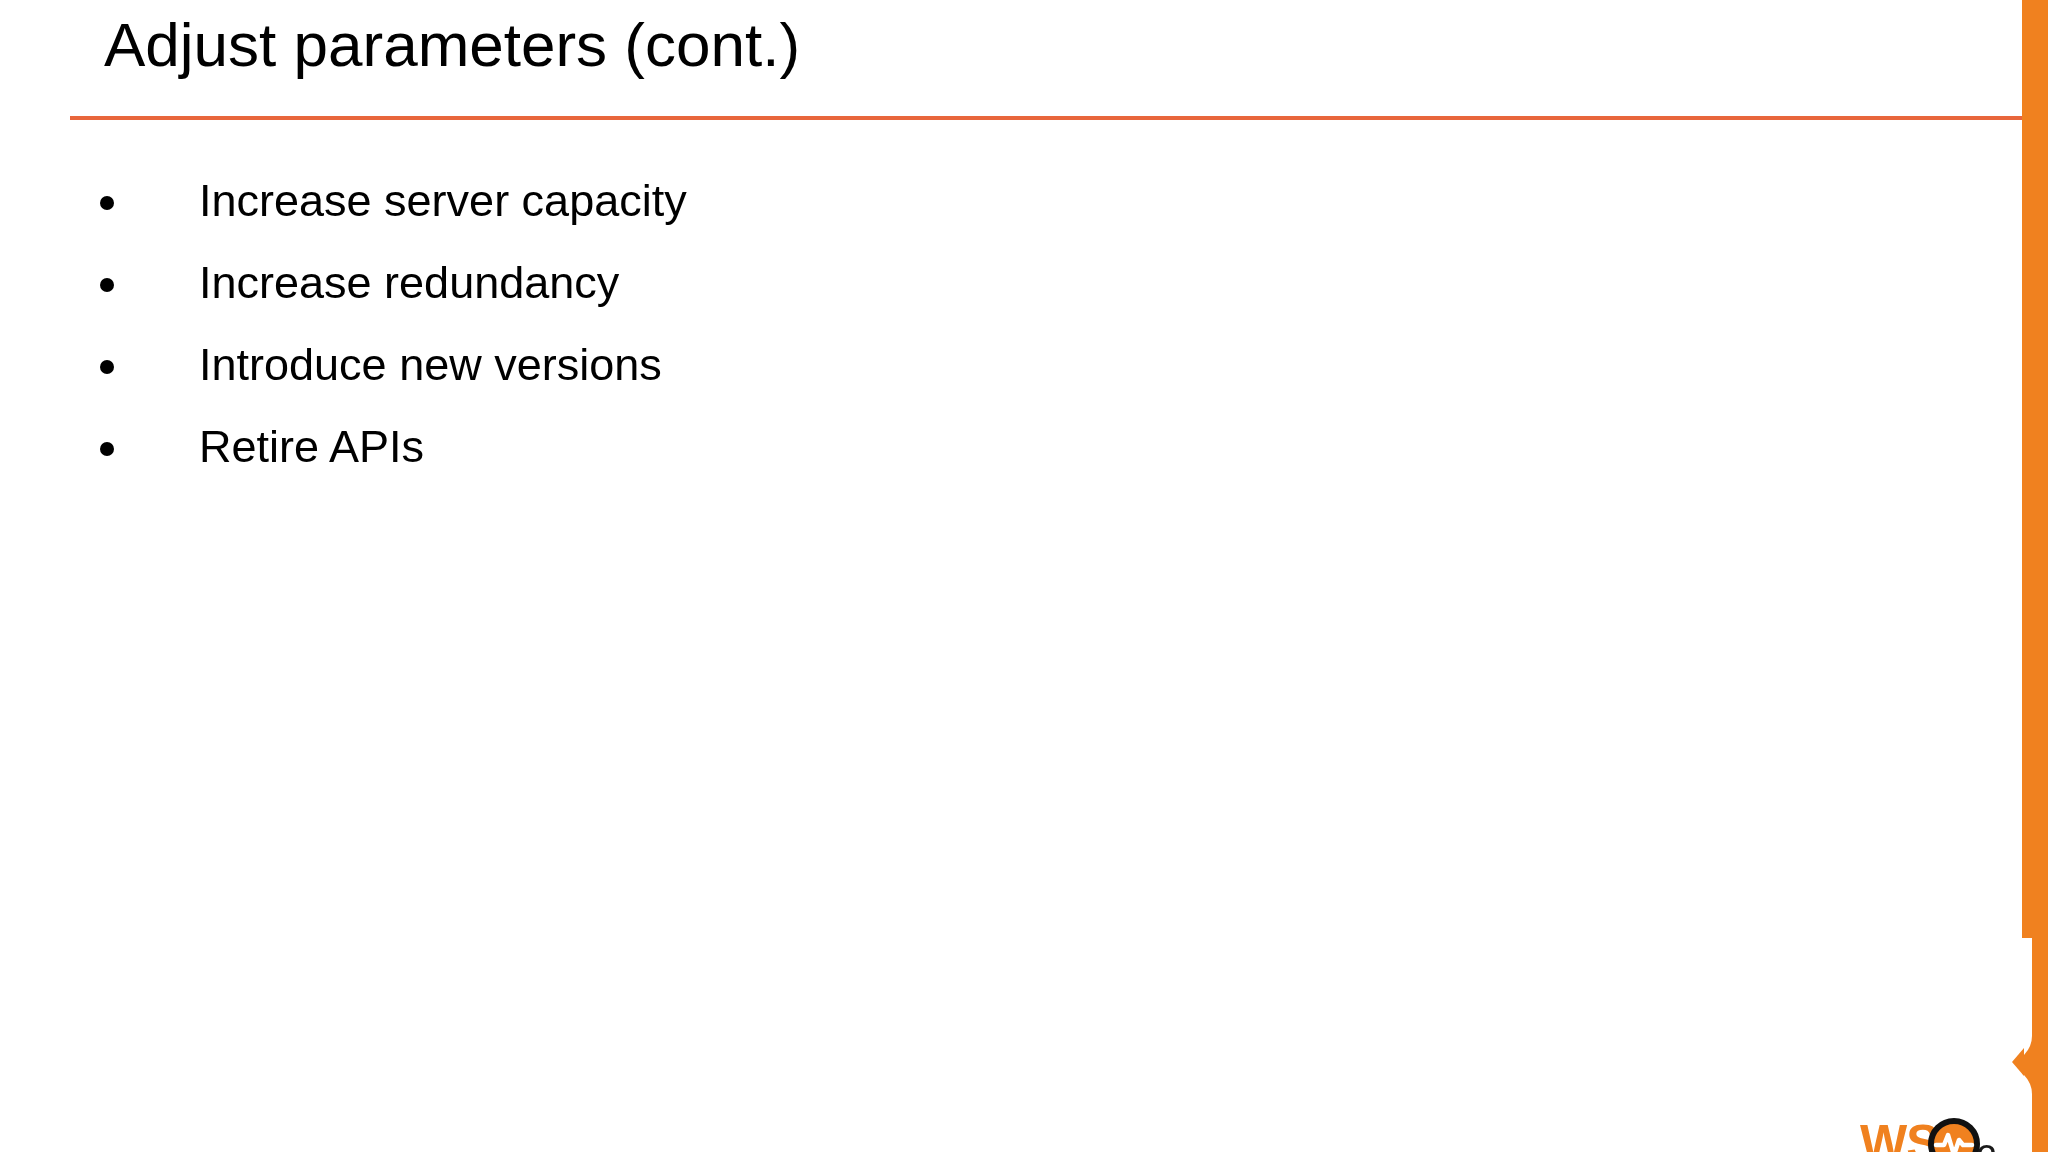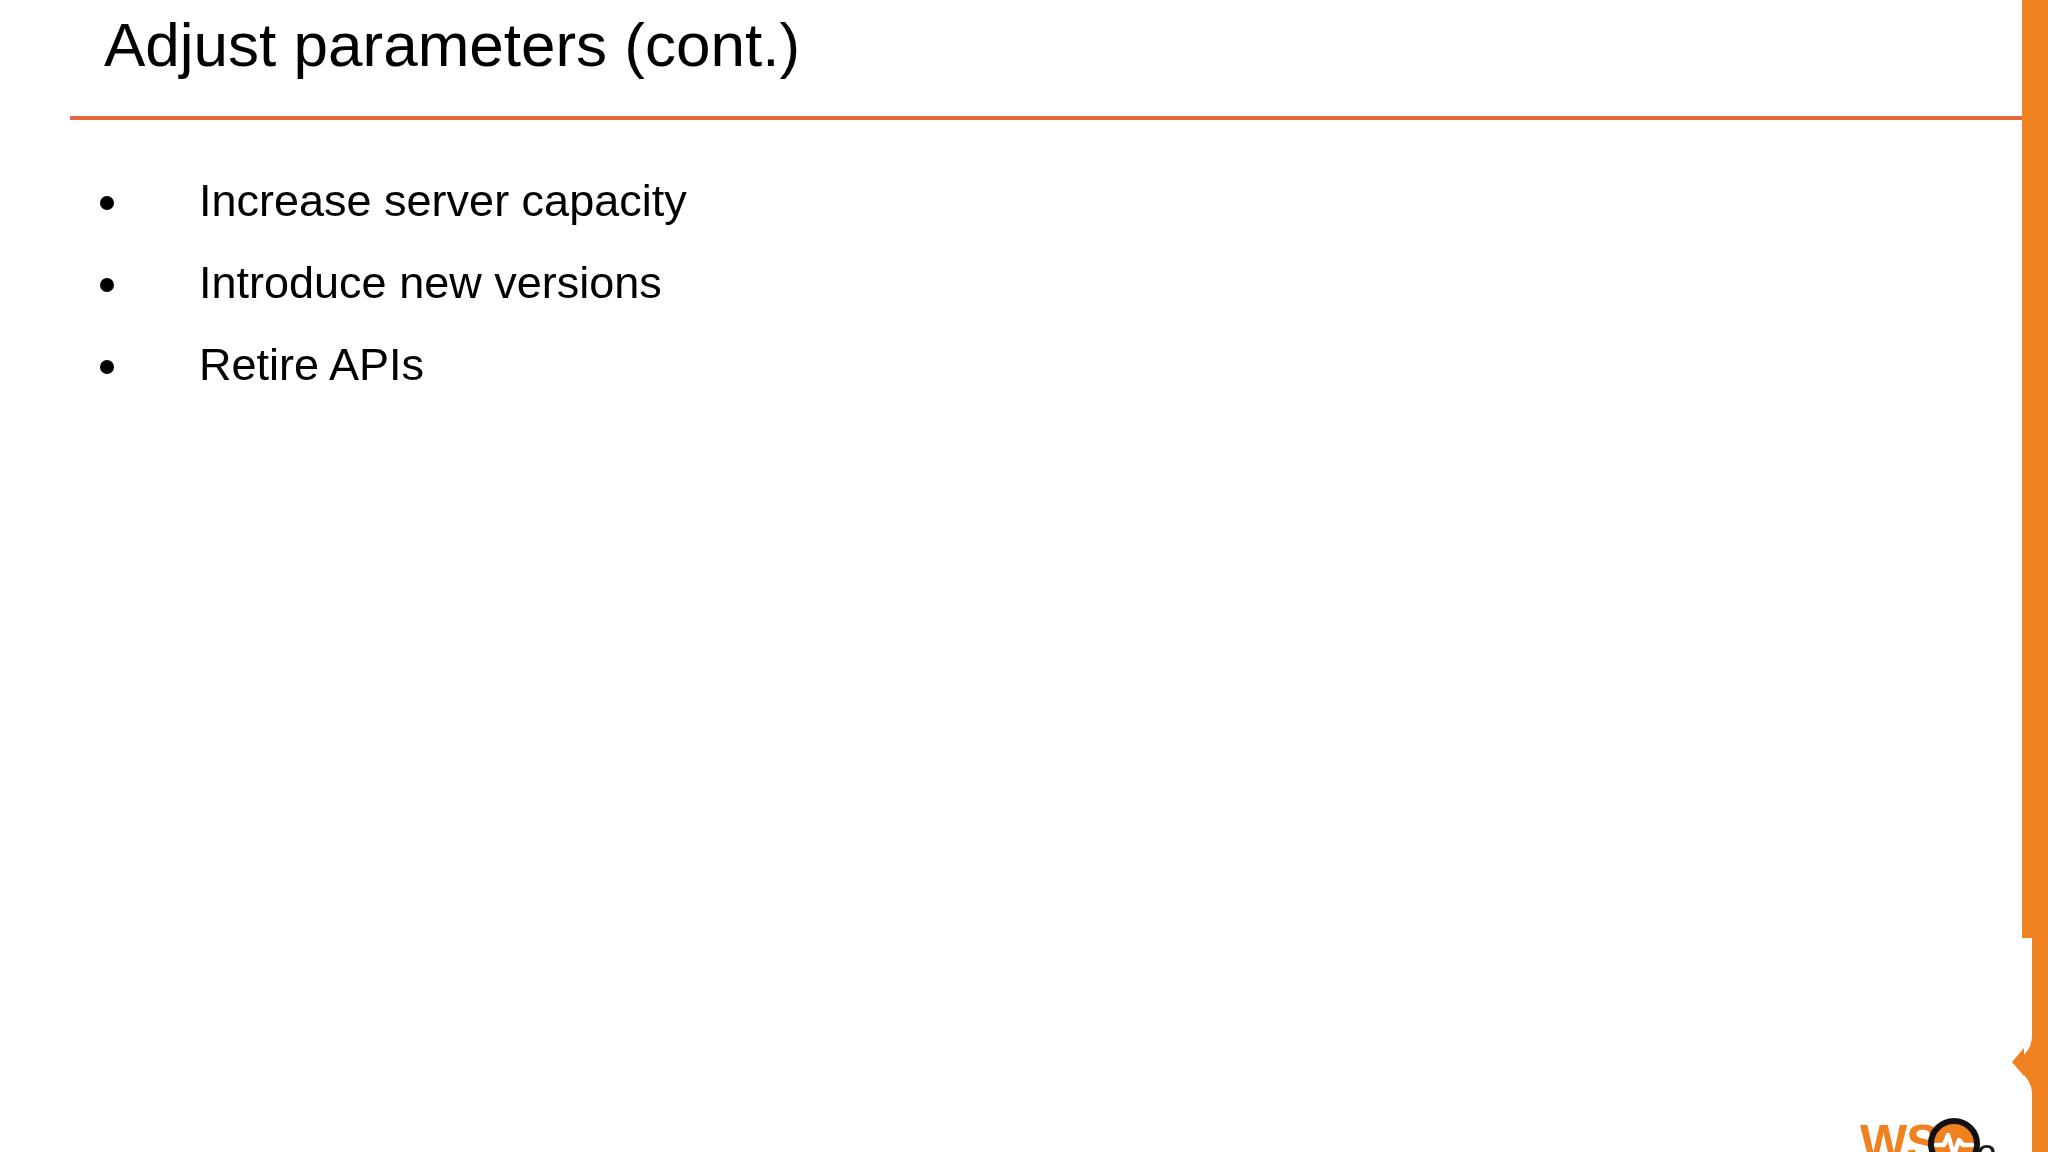--- a/index.html
+++ b/index.html
@@ -131,20 +131,24 @@
 
   <div id="title-rule"></div>
 
   <div id="bullet-list">
 
     <div class="bullet-row">
       <span class="bullet-marker"></span>
       <span class="bullet-text">Increase server capacity</span>
     </div>
 
+    <div class="bullet-row">
+      <span class="bullet-marker"></span>
+      <span class="bullet-text">Increase redundancy</span>
+    </div>
 
     <div class="bullet-row">
       <span class="bullet-marker"></span>
       <span class="bullet-text">Introduce new versions</span>
     </div>
 
     <div class="bullet-row">
       <span class="bullet-marker"></span>
       <span class="bullet-text">Retire APIs</span>
     </div>

